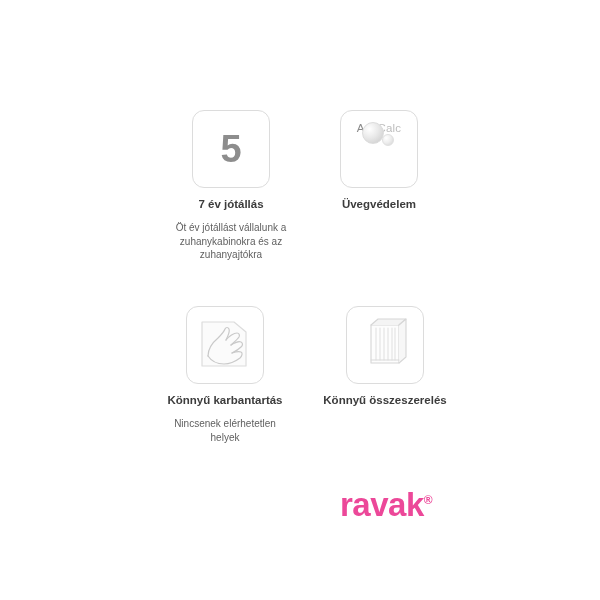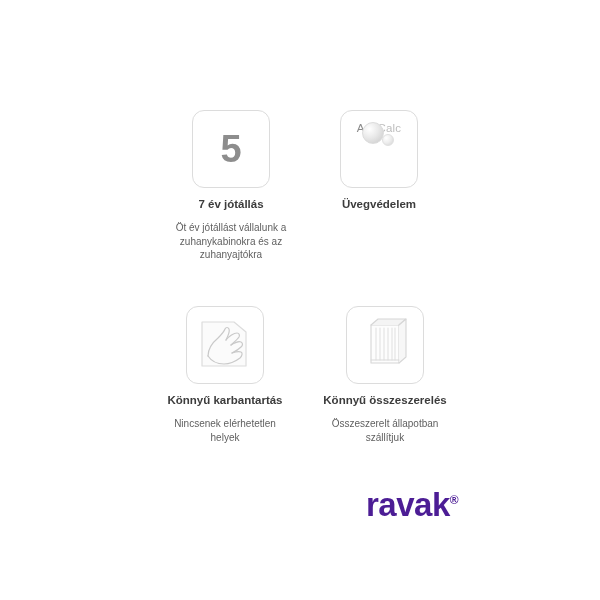--- a/index.html
+++ b/index.html
@@ -68,25 +68,25 @@
     color: #5f5f5f;
     line-height: 1.32;
     max-width: 132px;
   }
   .row-2 {
     margin-top: 45px;
     gap: 12px;
   }
   .brand {
     position: absolute;
-    left: 366px;
+    left: 340px;
     top: 488px;
     font-size: 33px;
     font-weight: bold;
-    color: #4c1d95;
+    color: #ec4899;
     letter-spacing: -0.5px;
     line-height: 1;
   }
   .brand .reg {
     font-size: 12px;
     vertical-align: super;
     font-weight: bold;
   }
   
   .anticalc {
@@ -194,21 +194,20 @@
             <g fill="none" stroke="#c9c9c9" stroke-width="1.1" stroke-linecap="round" stroke-linejoin="round">
               <path d="M13 10 L41 10 L41 48 L13 48 Z" fill="#fdfdfd" stroke="#d6d6d6"></path>
               <path d="M13 10 L20 4 L48 4 L41 10" fill="#f4f4f4" stroke="#d6d6d6"></path>
               <path d="M41 10 L48 4 L48 42 L41 48" fill="#f7f7f7" stroke="#d6d6d6"></path>
               <path d="M18 13 L18 45 M22 13 L22 45 M26 13 L26 45 M30 13 L30 45 M34 13 L34 45 M37 13 L37 45" stroke="#e2e2e2"></path>
               <path d="M13 45 L41 45" stroke="#dadada"></path>
             </g>
           </svg>
         </div>
         <div class="feature-title">Könnyű összeszerelés</div>
-        <div class="feature-desc">Összeszerelt állapotban szállítjuk</div>
       </div>
 
     </div>
 
   </div>
 
   <div class="brand"><span>ravak</span><span class="reg">®</span></div>
 
 </div>
 

